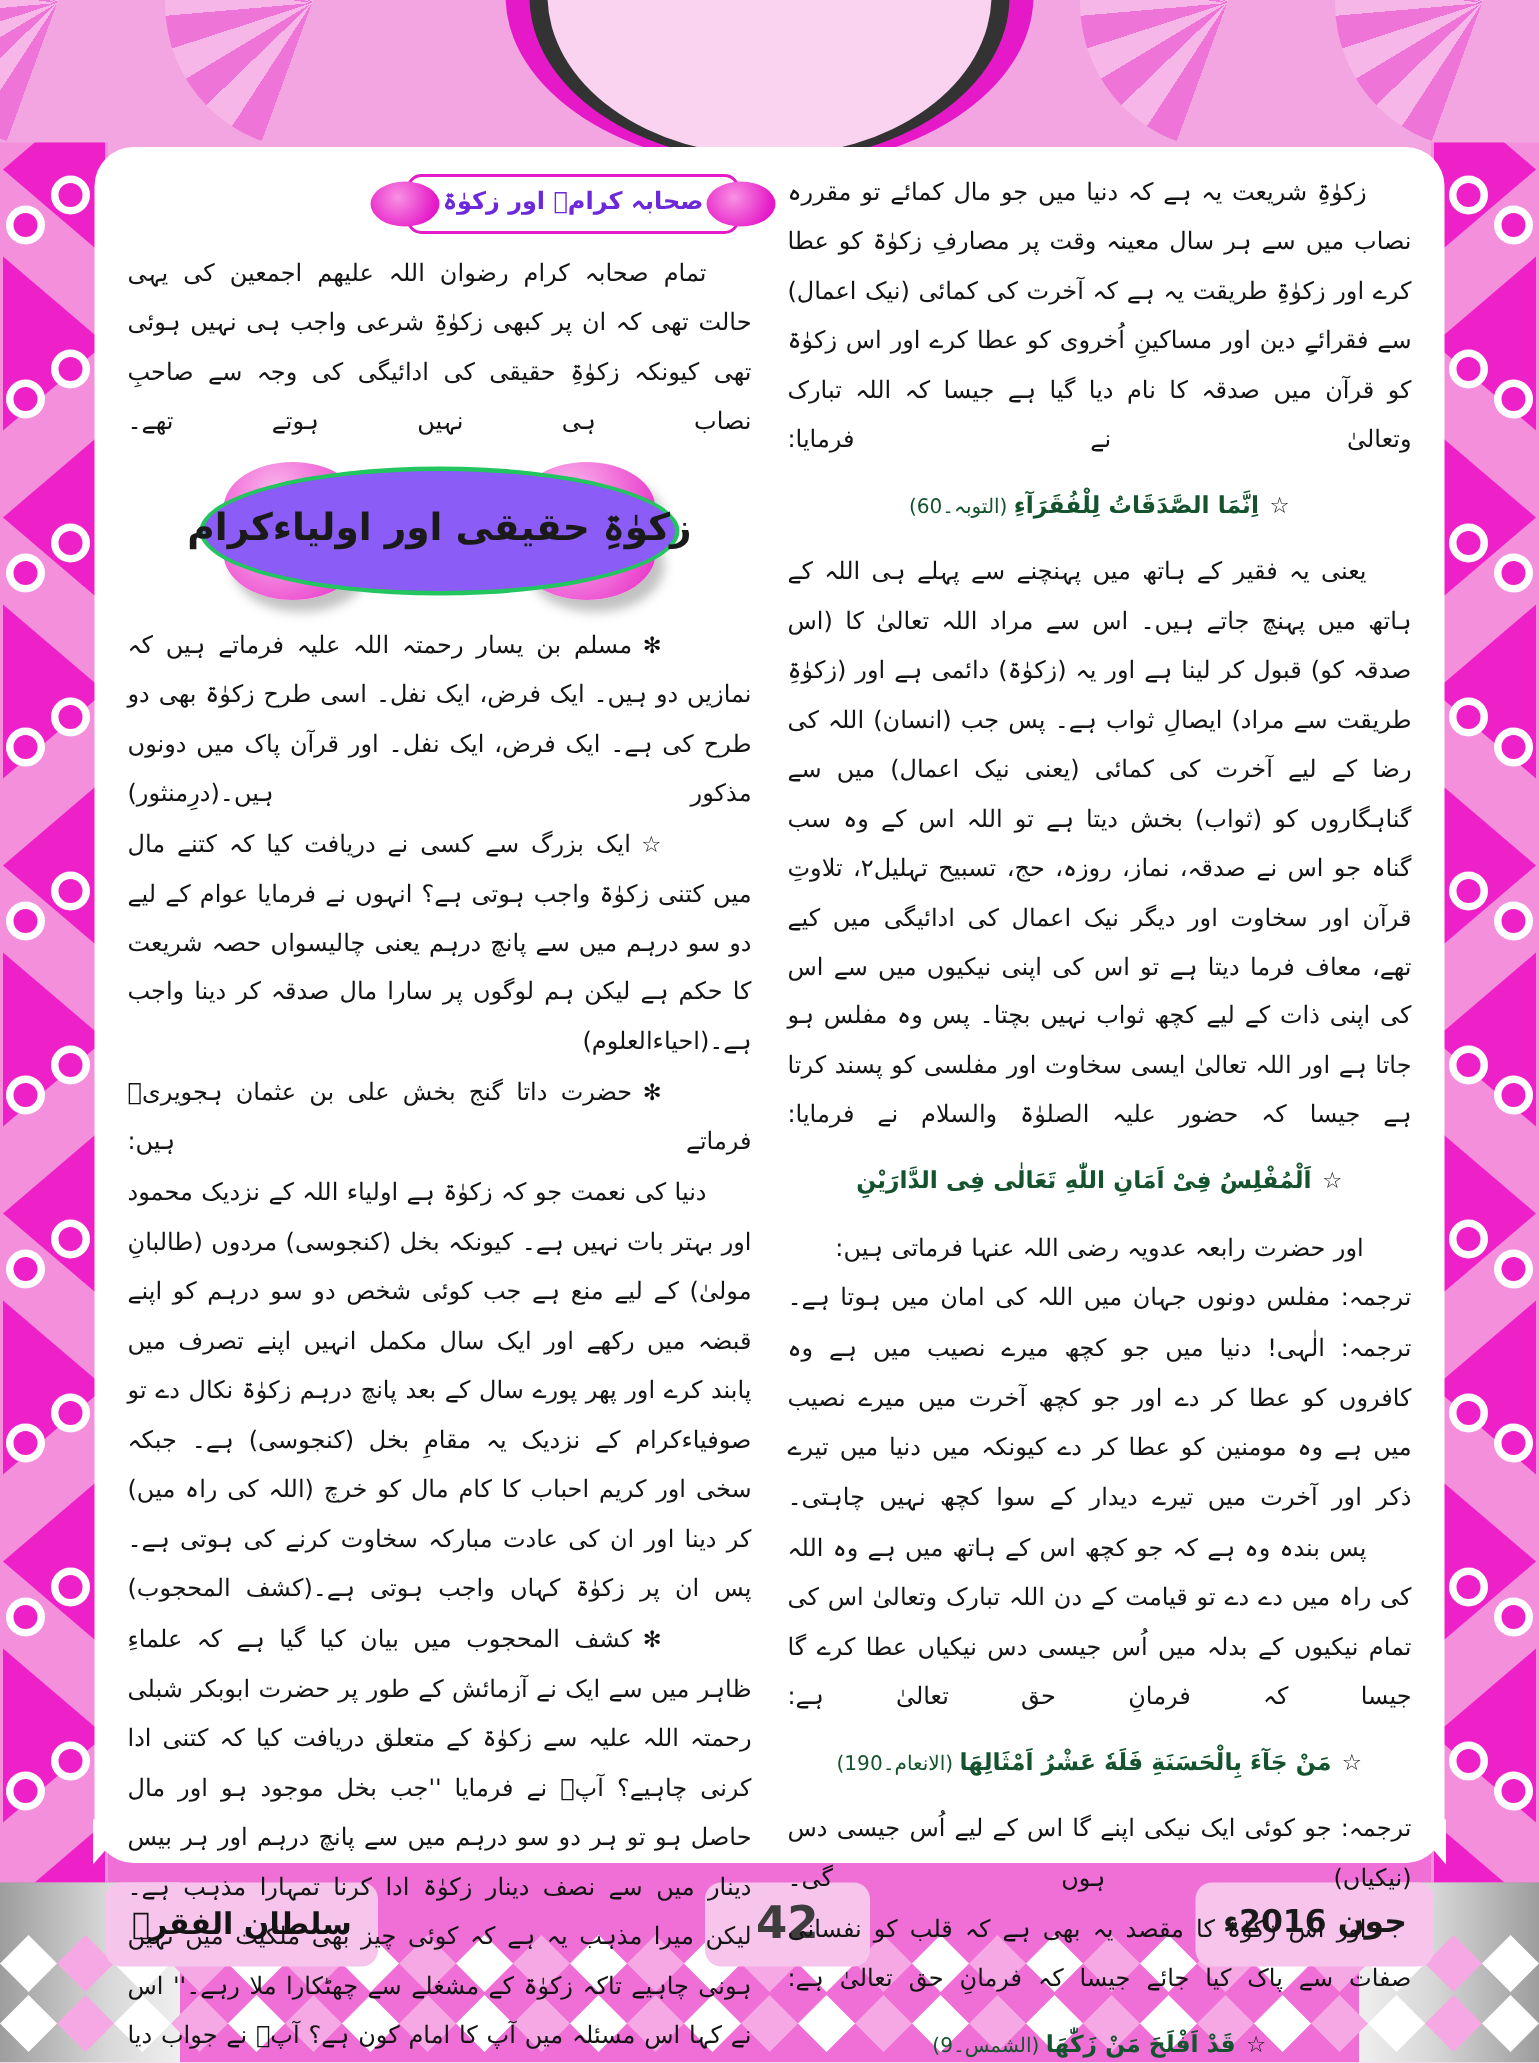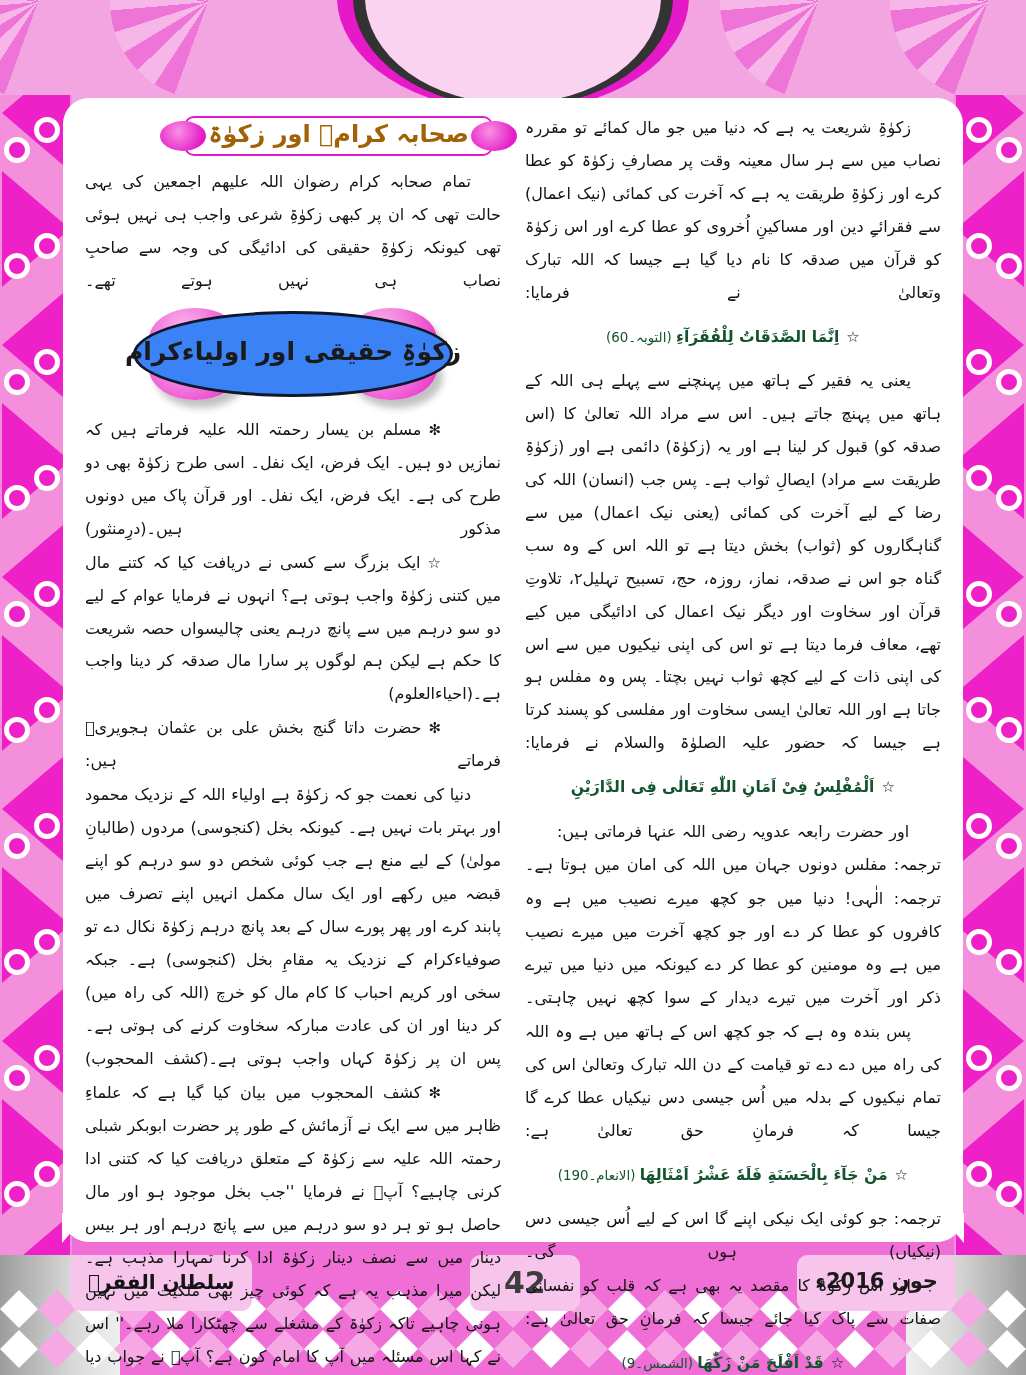--- a/index.html
+++ b/index.html
@@ -211,23 +211,23 @@
     align-items: center;
     justify-content: center;
     background: #ffffff;
     border: 2.5px solid #e519c8;
     border-radius: 10px;
     padding: 3px 22px 7px 22px;
     z-index: 3;
     height: 40px;
   }
   .badge-text {
-    font-size: 24px;
+    font-size: 16px;
     font-weight: 700;
-    color: #a16207;
+    color: #6d28d9;
     white-space: nowrap;
     line-height: 1;
   }
   .badge-ear {
     position: absolute;
     top: 50%;
     transform: translateY(-50%);
     width: 46px; height: 30px;
     border-radius: 50%;
     background: radial-gradient(circle at 40% 35%, #f891e2 0%, #e519c8 75%);
@@ -256,23 +256,23 @@
   .petal.tl { top: 6px;    left: 64px;  }
   .petal.tr { top: 6px;    right: 64px; }
   .petal.bl { bottom: 6px; left: 64px;  }
   .petal.br { bottom: 6px; right: 64px; }
 
   .oval {
     position: relative;
     z-index: 2;
     width: 320px;
     height: 86px;
-    border: 3px solid #0f172a;
-    border-radius: 50%;
-    background: #3b82f6;
+    border: 3px solid #22c55e;
+    border-radius: 50%;
+    background: #8b5cf6;
     display: flex;
     align-items: center;
     justify-content: center;
   }
   .oval-text {
     font-size: 25px;
     font-weight: 700;
     color: #1a1a1a;
     white-space: nowrap;
     line-height: 1;

